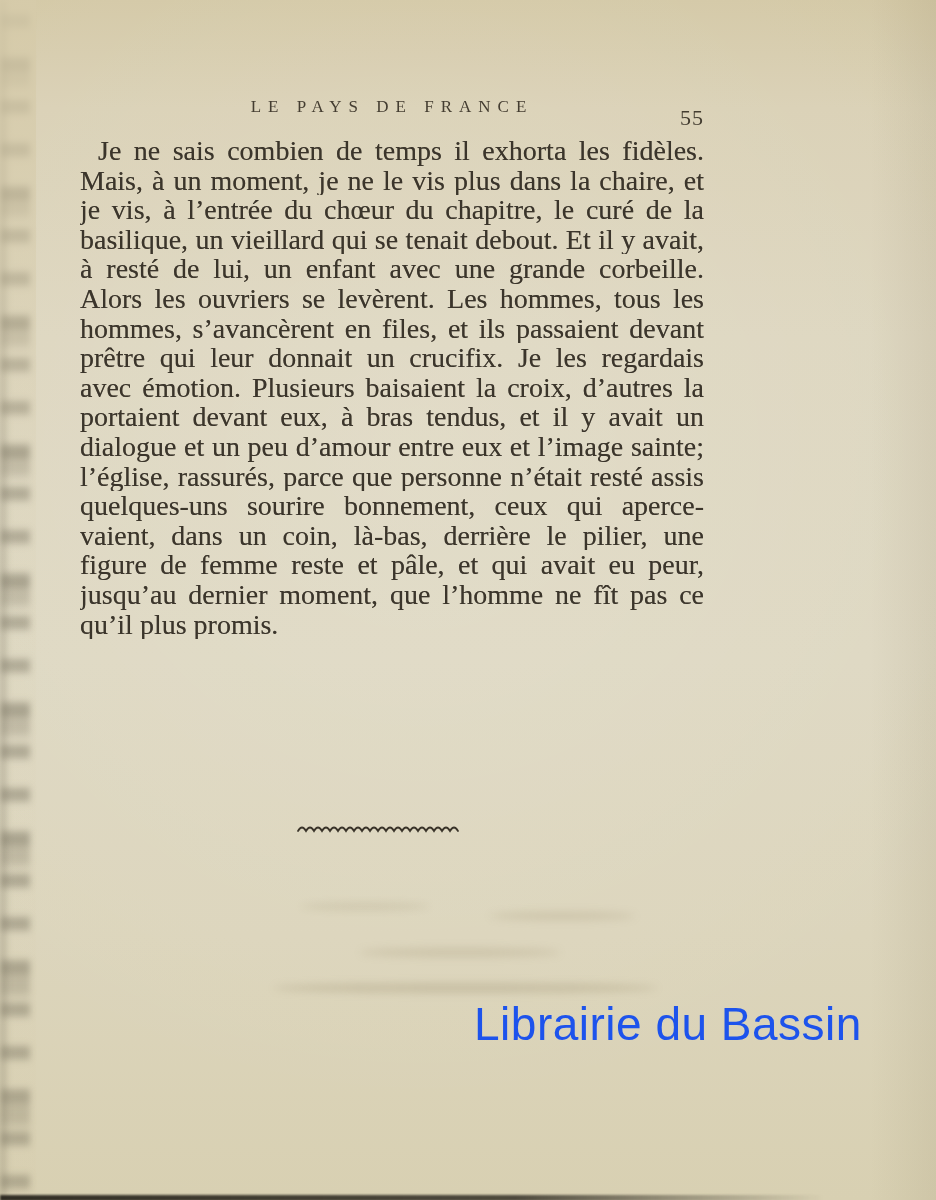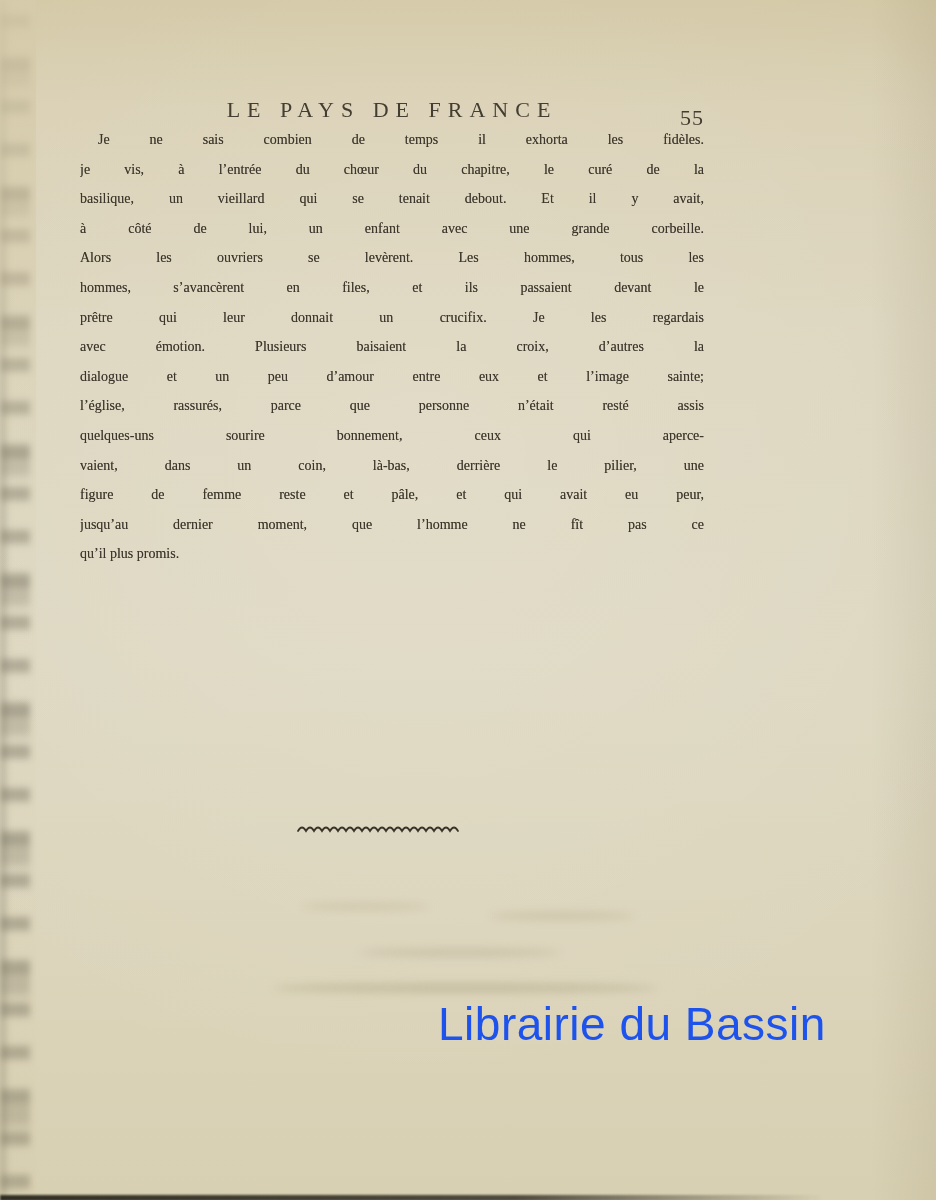--- a/index.html
+++ b/index.html
@@ -37,74 +37,76 @@
       rgba(214,203,170,0.12) 40%, rgba(214,203,170,0.05) 70%,
       rgba(214,203,170,0.15) 100%);
   }
   .bottom-edge{
     position:absolute;left:0;bottom:-1px;width:100%;height:6px;
     background:linear-gradient(90deg, rgba(32,29,22,0.9) 0%, rgba(32,29,22,0.75) 55%, rgba(32,29,22,0.35) 72%, rgba(32,29,22,0) 88%);
     filter:blur(1px);
   }
   .header-title{
     position:absolute;left:80px;top:97px;width:624px;
-    text-align:center;font-size:22px;letter-spacing:7px;
+    text-align:center;font-size:17px;letter-spacing:7px;
     color:#443d31;white-space:nowrap;
   }
   .page-number{
     position:absolute;left:672px;top:105px;width:40px;
     font-size:22px;letter-spacing:1px;color:#443d31;text-align:center;
   }
   .text-block{
-    position:absolute;left:80px;top:125px;width:624px;
-    font-size:14px;line-height:29.6px;color:#3b352b;
+    position:absolute;left:80px;top:136px;width:624px;
+    font-size:28px;line-height:29.6px;color:#3b352b;
     text-shadow:0 0 0.5px rgba(59,53,43,0.55);
   }
   .line{
     height:29.6px;overflow:hidden;
     text-align:justify;text-align-last:justify;
   }
   .line.first{text-indent:18px;}
   .line.last{text-align-last:left;}
   .divider{position:absolute;left:295px;top:821px;width:168px;height:16px;}
   .ghost{
     position:absolute;background:rgba(148,136,103,0.45);
     border-radius:50%;filter:blur(4px);
   }
   .ghost.g1{left:300px;top:903px;width:130px;height:7px;opacity:.45;}
   .ghost.g2{left:490px;top:912px;width:145px;height:8px;opacity:.5;}
   .ghost.g3{left:360px;top:948px;width:200px;height:9px;opacity:.5;}
   .ghost.g4{left:273px;top:983px;width:385px;height:10px;opacity:.62;}
   .watermark{
-    position:absolute;left:438px;top:997px;
+    position:absolute;left:474px;top:997px;
     font-family:"Liberation Sans", sans-serif;
     font-size:46px;color:#1d53ec;white-space:nowrap;
     letter-spacing:0.5px;
   }
 </style>
 </head>
 <body>
 
 <div class="photo">
   <div class="paper-bg"></div>
   <div class="left-edge"></div>
   <div class="left-edge-fade"></div>
 
   <div class="header-title">LE PAYS DE FRANCE</div>
   <div class="page-number">55</div>
 
   <div class="text-block">
     <div class="line first">Je ne sais combien de temps il exhorta les fidèles.</div>
+    <div class="line">Mais, à un moment, je ne le vis plus dans la chaire, et</div>
     <div class="line">je vis, à l’entrée du chœur du chapitre, le curé de la</div>
     <div class="line">basilique, un vieillard qui se tenait debout. Et il y avait,</div>
-    <div class="line">à côté de lui, un enfant avec une grande corbeille.</div>
+    <div class="line">à resté de lui, un enfant avec une grande corbeille.</div>
     <div class="line">Alors les ouvriers se levèrent. Les hommes, tous les</div>
     <div class="line">hommes, s’avancèrent en files, et ils passaient devant le</div>
     <div class="line">prêtre qui leur donnait un crucifix. Je les regardais</div>
     <div class="line">avec émotion. Plusieurs baisaient la croix, d’autres la</div>
+    <div class="line">portaient devant eux, à bras tendus, et il y avait un</div>
     <div class="line">dialogue et un peu d’amour entre eux et l’image sainte;</div>
     <div class="line">l’église, rassurés, parce que personne n’était resté assis</div>
     <div class="line">quelques-uns sourire bonnement, ceux qui aperce-</div>
     <div class="line">vaient, dans un coin, là-bas, derrière le pilier, une</div>
     <div class="line">figure de femme reste et pâle, et qui avait eu peur,</div>
     <div class="line">jusqu’au dernier moment, que l’homme ne fît pas ce</div>
     <div class="line last">qu’il plus promis.</div>
   </div>
 
   <svg class="divider" viewBox="0 0 168 16" xmlns="http://www.w3.org/2000/svg">

